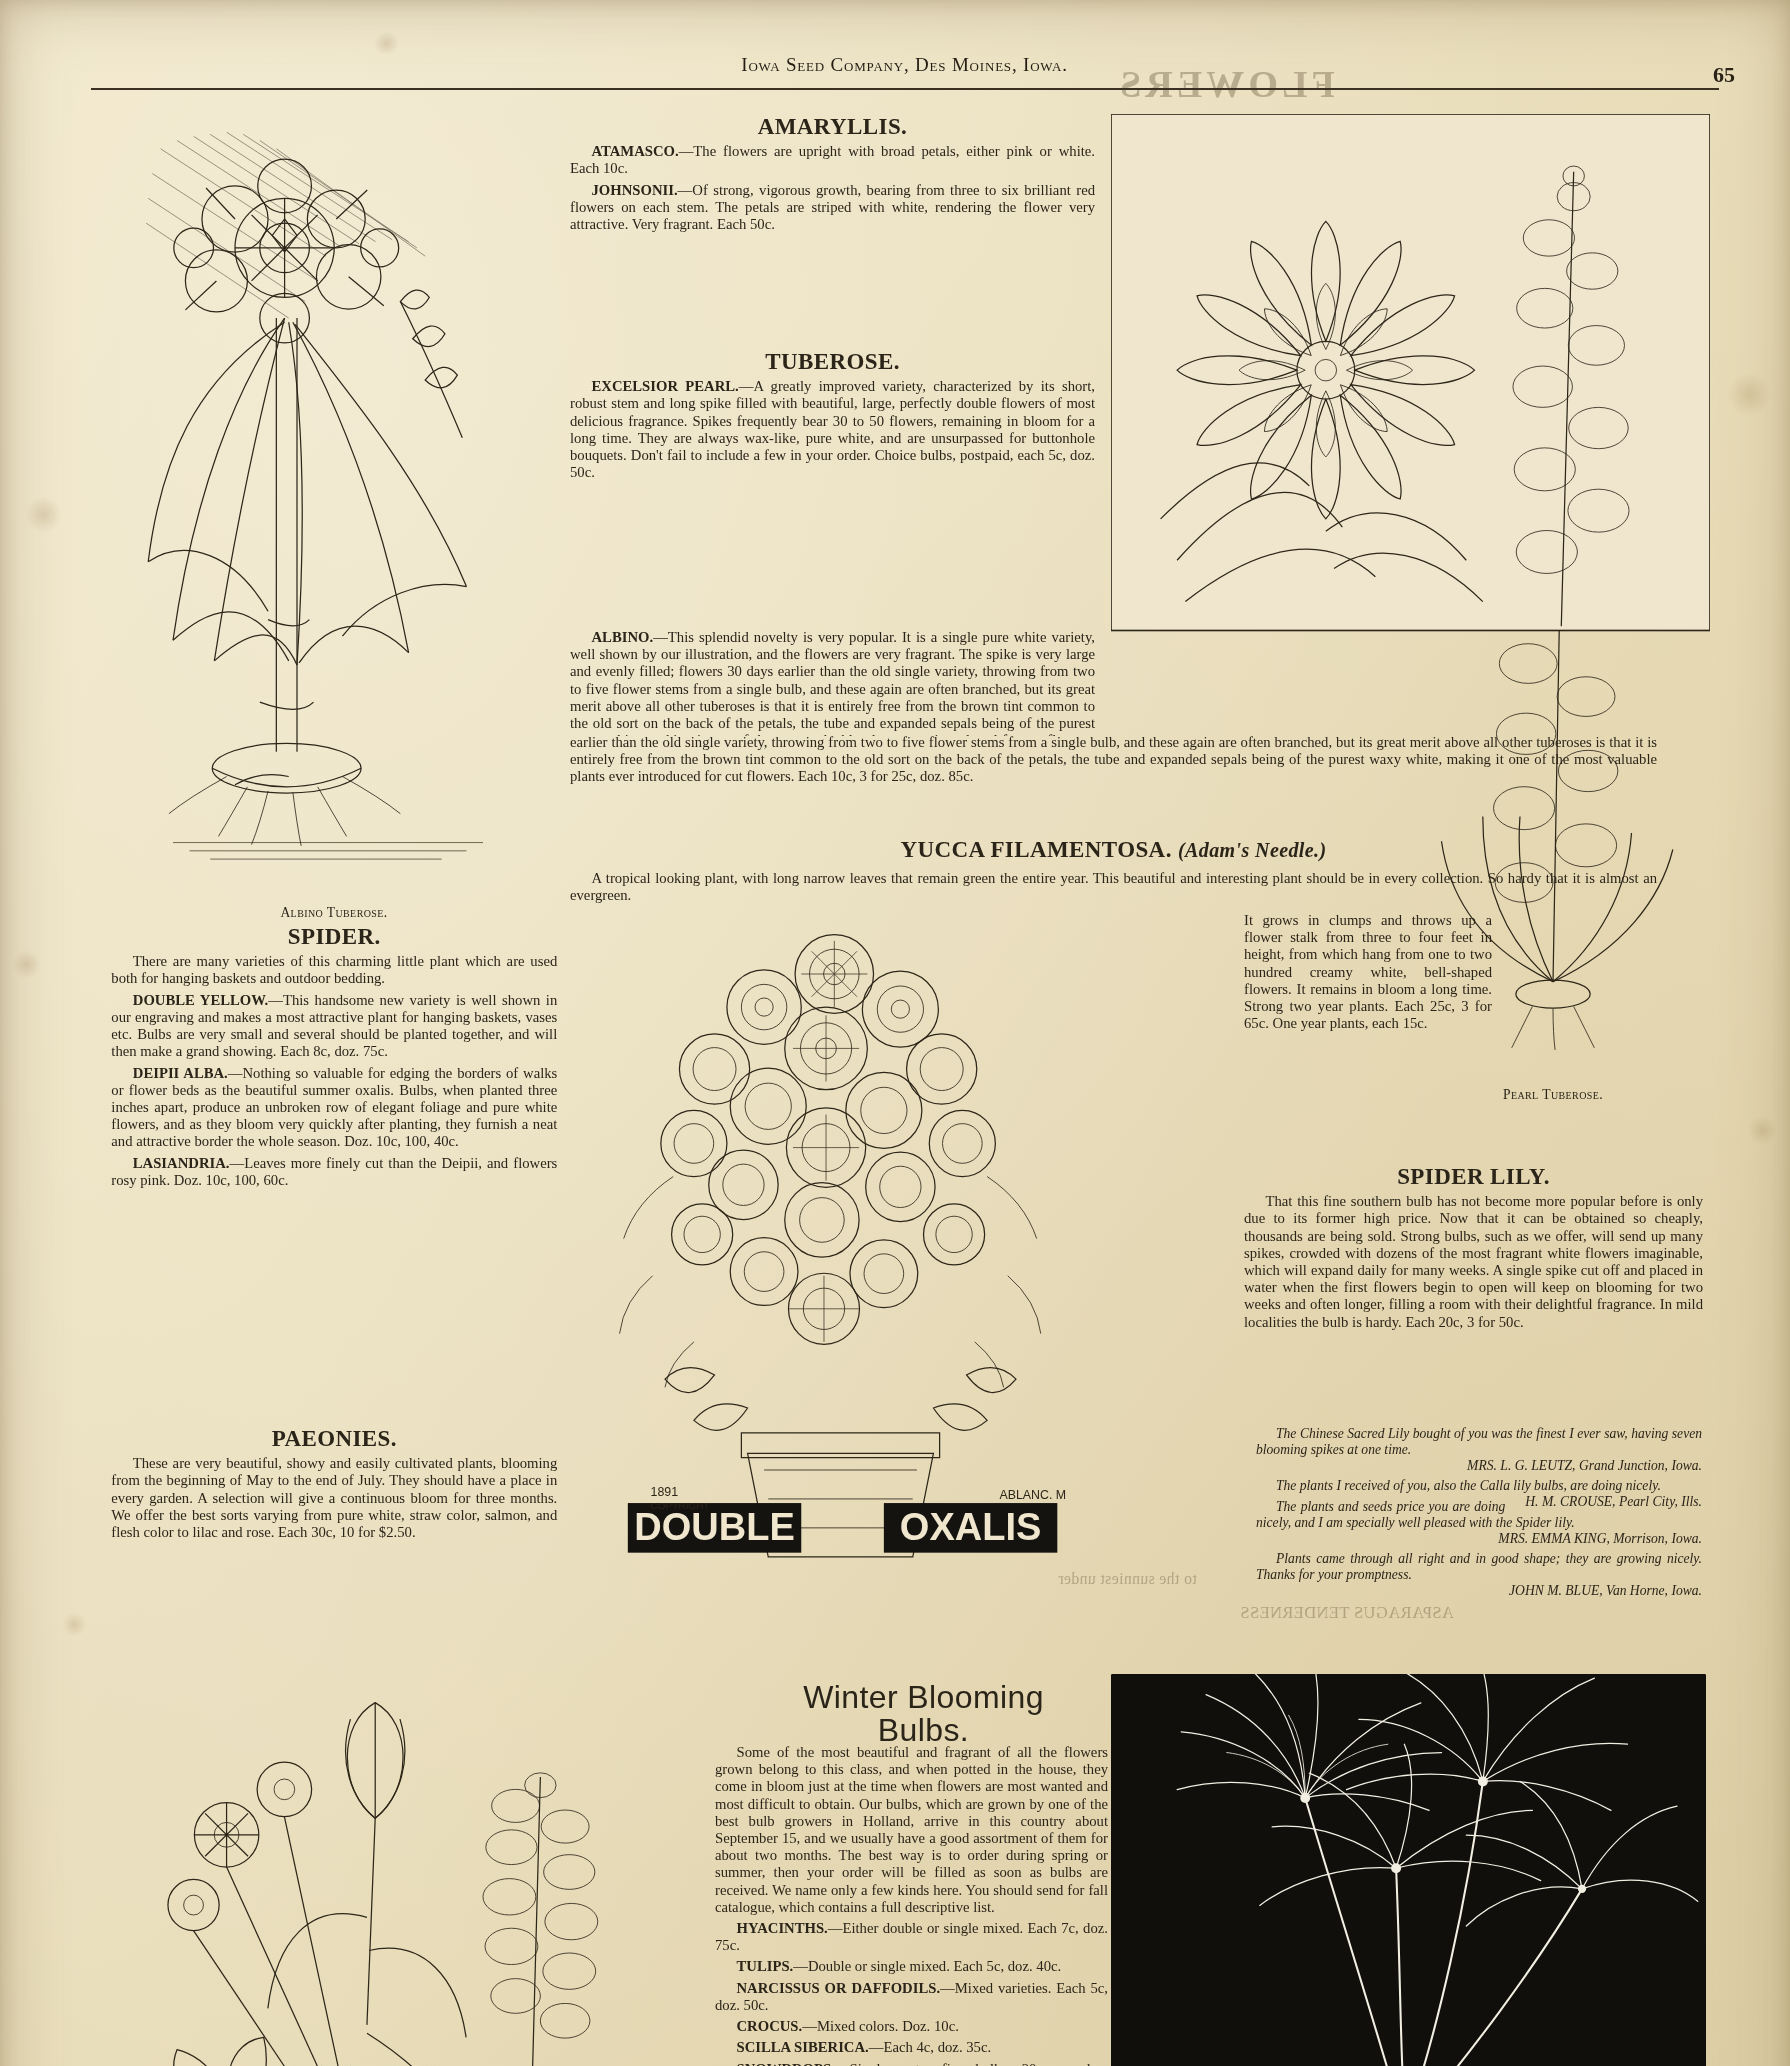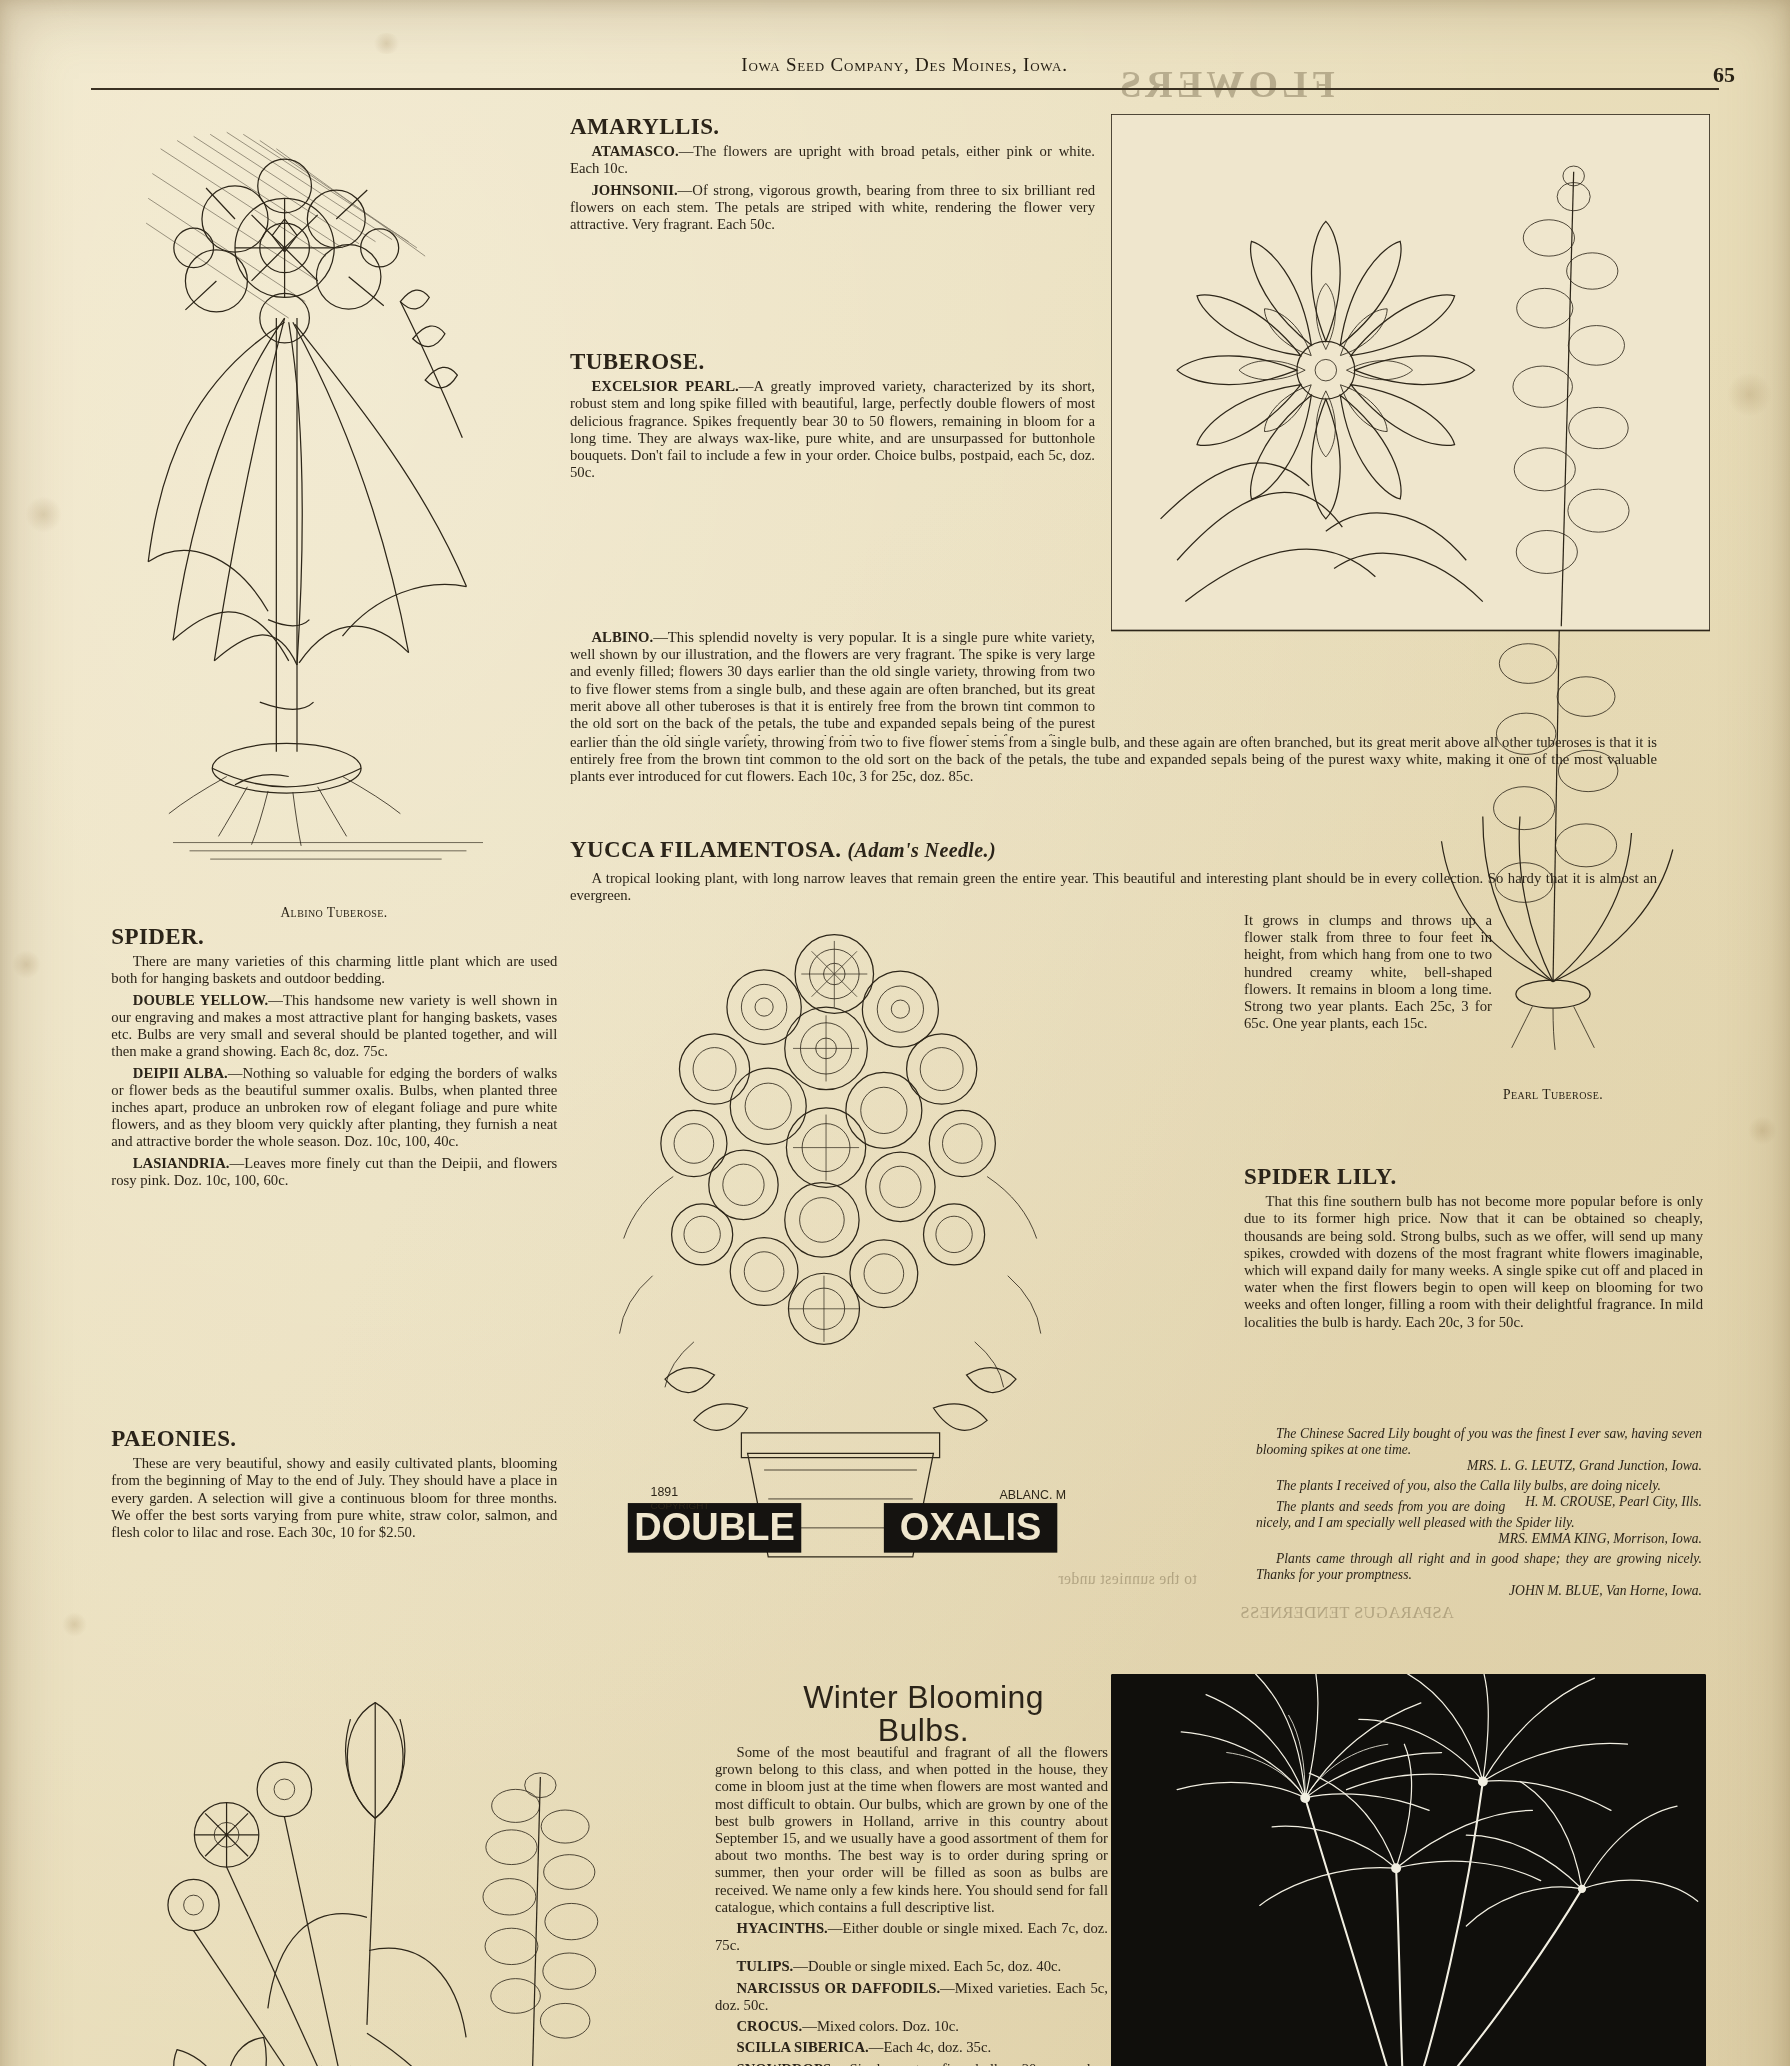--- a/index.html
+++ b/index.html
@@ -53,20 +53,21 @@
     font-size: 22px; font-weight:bold; color:#2a2317;
   }
   .rule {
     position:absolute; left:-12.4px; top: 38px; width: 1628px; height: 1.7px;
     background:#3a3122;
   }
   
   .col { position:absolute; }
   h2.sect {
     font-size: 23px;
+    text-align:center;
     margin: 0 0 3.3px 0;
     font-weight: bold;
     letter-spacing: 0.4px;
     font-family: "Liberation Serif", serif;
   }
   p.body {
     margin: 0 0 4.1px 0;
     font-size: 14.7px;
     line-height: 1.17;
     text-align: justify;
@@ -479,21 +480,21 @@
     <div class="col" style="left:1153px; top:1376px; width:446px;">
       <p class="testi">
         <span>The Chinese Sacred Lily bought of you was the finest I ever saw, having seven blooming spikes at one time.</span>
         <span class="sig">MRS. L. G. LEUTZ, Grand Junction, Iowa.</span>
       </p>
       <p class="testi">
         <span>The plants I received of you, also the Calla lily bulbs, are doing nicely.</span>
         <span class="sig" style="display:inline; float:right;">H. M. CROUSE, Pearl City, Ills.</span>
       </p>
       <p class="testi">
-        <span>The plants and seeds from you are doing nicely, and I am specially well pleased with the Spider lily.</span>
+        <span>The plants and seeds price you are doing nicely, and I am specially well pleased with the Spider lily.</span>
         <span class="sig">MRS. EMMA KING, Morrison, Iowa.</span>
       </p>
       <p class="testi">
         <span>Plants came through all right and in good shape; they are growing nicely.  Thanks for your promptness.</span>
         <span class="sig">JOHN M. BLUE, Van Horne, Iowa.</span>
       </p>
     </div>
 
     <div class="col" style="left:614px; top:1587px; width:413px;margin-top:44px;">
       <div class="wb-title">Winter  Blooming</div>

